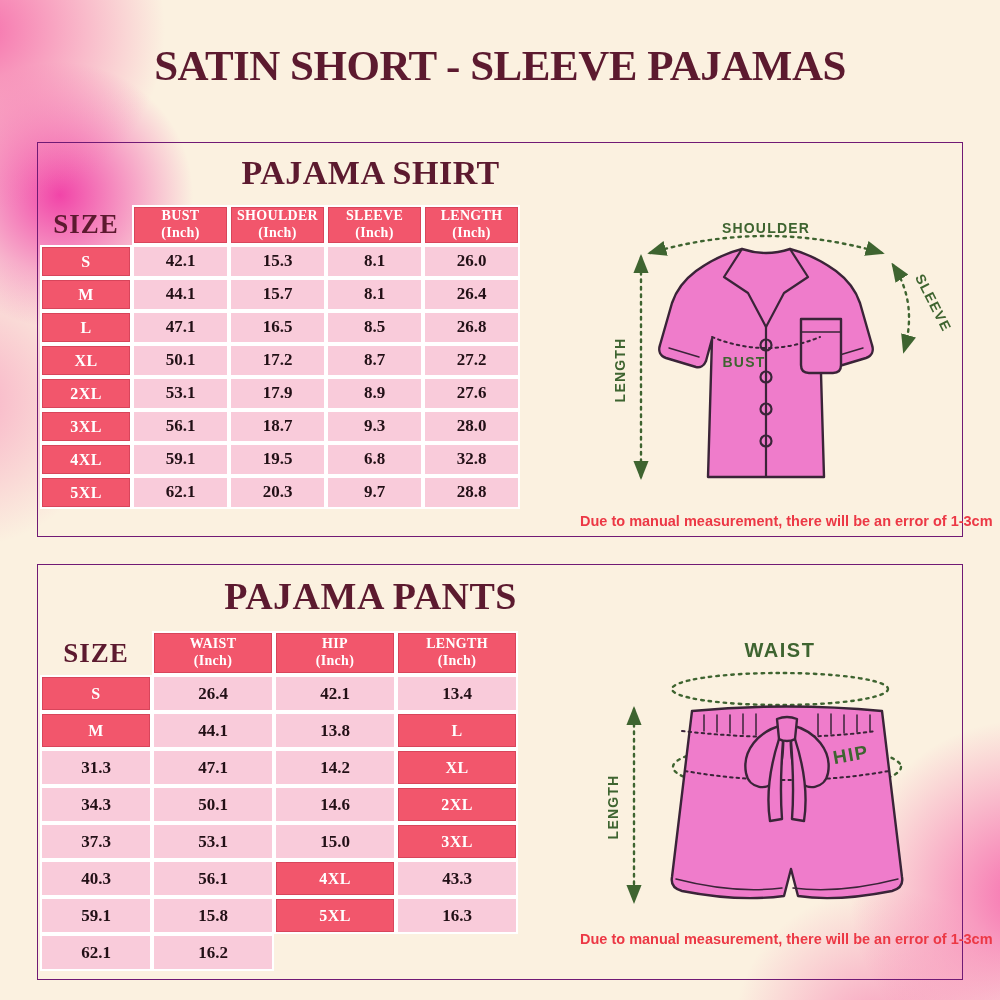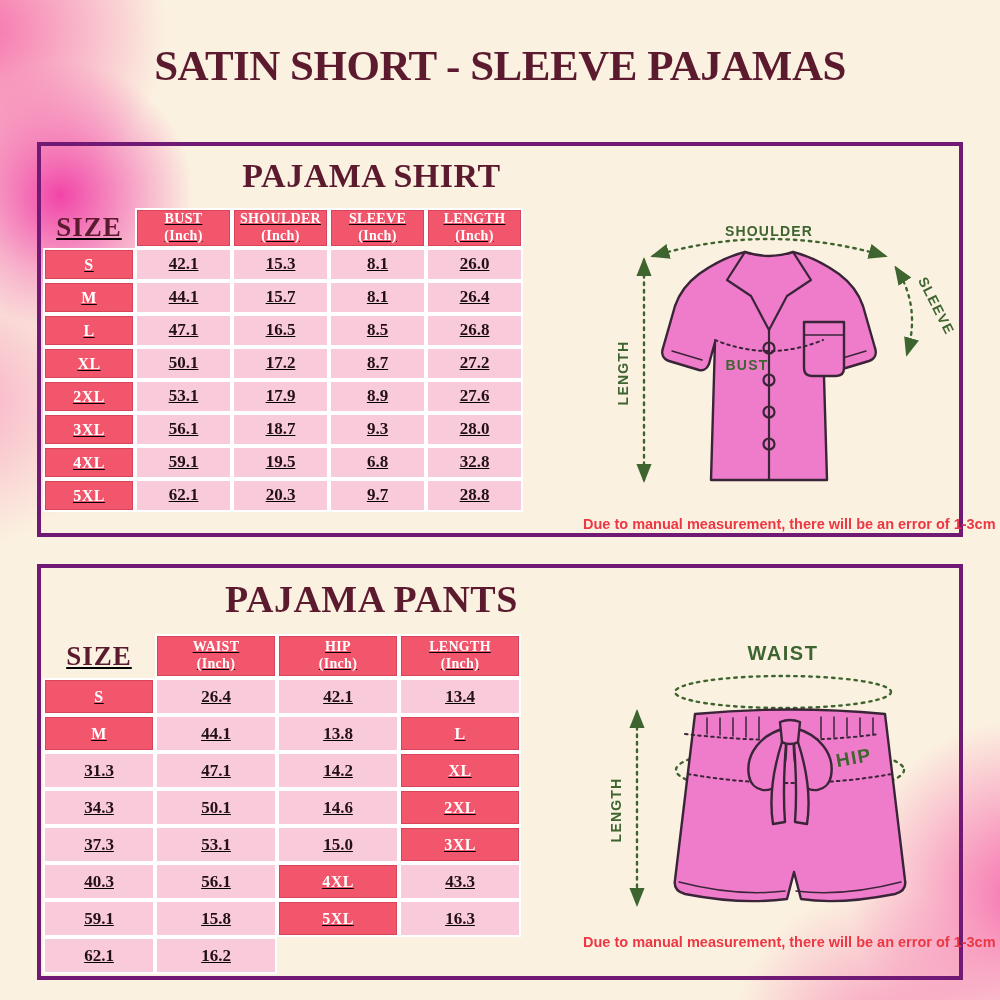--- a/index.html
+++ b/index.html
@@ -14,32 +14,32 @@
       radial-gradient(circle 250px at 1025px 895px,rgba(246,98,170,.9),  rgba(246,98,170,0) 70%),
       radial-gradient(circle 210px at 880px 1035px,rgba(246,122,176,.7), rgba(246,122,176,0) 70%);
     overflow:hidden;
   }
   .title{
     margin:40px 0 0; text-align:center;
     font-size:43px; font-weight:bold; letter-spacing:-.5px; line-height:1.2;
     color:#5C1A2F;
   }
   .panel{
-    margin:0 37px; border:4px solid #701a75; background:transparent;
+    margin:0 37px; border:1px solid #701a75; background:transparent;
   }
   .panel-shirt{ margin-top:50px; height:395px; }
   .panel-pants{ margin-top:27px; height:416px; }
   .panel h2{
     width:72%; margin-top:10px; text-align:center;
     color:#5C1A2F; font-weight:bold; letter-spacing:.5px; line-height:1.15;
   }
   .panel-shirt h2{ font-size:34px; }
   .panel-pants h2{ font-size:38px; }
   .panel-body{ display:flex; margin-top:13px; }
-  .table-col{ flex:none; width:497px; padding-left:2px;text-decoration:underline; }
+  .table-col{ flex:none; width:497px; padding-left:2px; }
   .fig-col{ flex:1; display:flex; flex-direction:column; align-items:center; padding-left:45px; }
 
   .size-grid{ display:grid; }
   .shirt-grid{ grid-template-columns:92px repeat(4,97px); grid-auto-rows:33px; grid-template-rows:40px; }
   .pants-grid{ grid-template-columns:112px repeat(3,122px); grid-auto-rows:37px; grid-template-rows:44px; }
   .cell{
     border:2px solid #ffffff; display:flex; flex-direction:column;
     align-items:center; justify-content:center; text-align:center; line-height:1.2;
   }
   .size-head{

